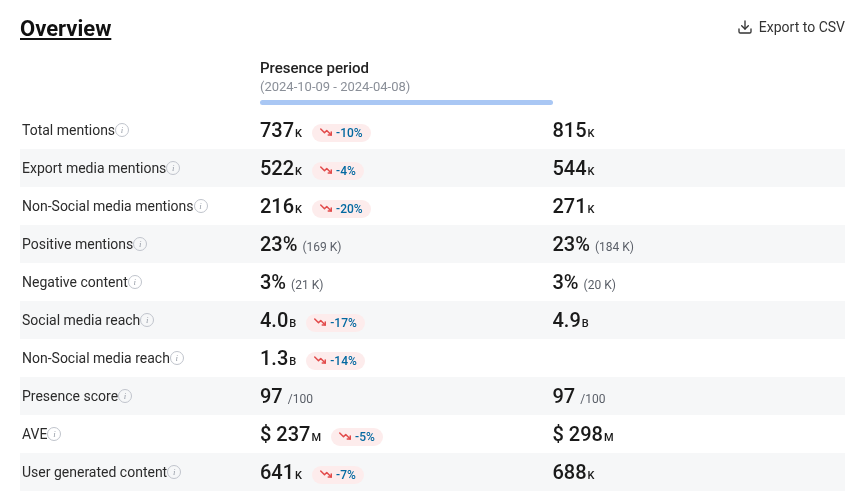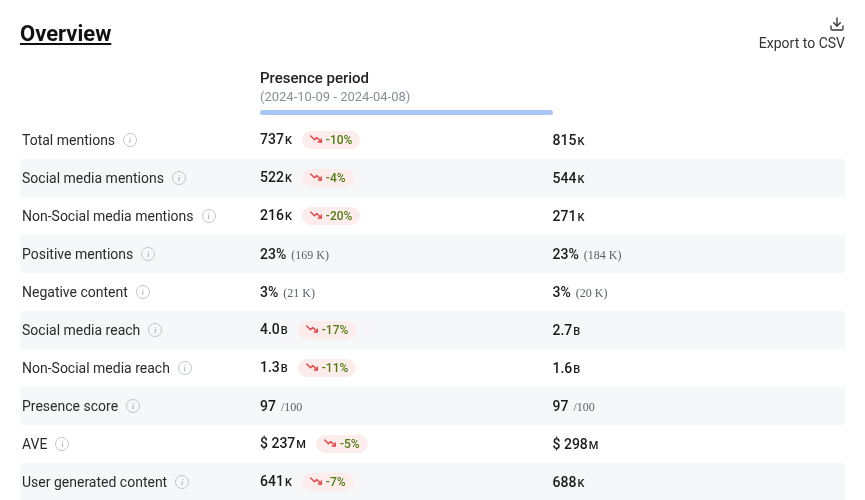--- a/index.html
+++ b/index.html
@@ -14,26 +14,25 @@
   .container { padding: 16px 20px 0 20px; }
   .header {
     display: flex;
     justify-content: space-between;
     align-items: center;
     margin-bottom: 18px;
   }
   .title { font-size: 22px; font-weight: 700; color: #111; text-decoration: underline; }
   .export {
     display: flex;
-    align-items: flex-end;
-    gap: 0;
+    align-items: flex-start;
+    gap: 6px;
     font-size: 14px;
     color: #333;
     cursor: pointer;
-    flex-direction: column;
   }
   .export svg { width: 16px; height: 16px; stroke: #333; }
   .cols {
     display: grid;
     grid-template-columns: 240px 1fr 1fr;
     column-gap: 0;
   }
   .col-head { padding: 0 0 6px 0; }
   .col-head .name { font-size: 15px; font-weight: 500; color: #222; }
   .col-head .range { font-size: 13px; color: #8a8f98; margin-top: 2px; }
@@ -46,21 +45,20 @@
     display: grid;
     grid-template-columns: 240px 1fr 1fr;
     align-items: center;
     height: 38px;
     font-size: 14px;
   }
   .row:nth-child(even) { background: #f6f7f8; }
   .label-cell {
     display: flex;
     align-items: center;
-    gap: 8px;
     padding-left: 2px;
     color: #2b2b2b;
   }
   .info-icon {
     width: 14px; height: 14px;
     border: 1px solid #c0c4cc;
     border-radius: 50%;
     display: inline-flex;
     align-items: center;
     justify-content: center;
@@ -68,29 +66,29 @@
     color: #9aa0aa;
     font-style: italic;
     font-family: Georgia, serif;
   }
   .val-cell {
     display: flex;
     align-items: baseline;
     gap: 10px;
     color: #1a1a1a;
   }
-  .vnum { font-size: 14px; font-weight: 500; margin-top: 32px; }
+  .vnum { font-size: 20px; font-weight: 500; margin-top: 32px; }
   .vunit { font-size: 11px; font-weight: 500; margin-left: 1px; }
-  .vsub { font-size: 12px; color: #5a5f68; margin-left: 2px; font-family: Liberation Serif, serif; }
+  .vsub { font-size: 12px; color: #5a5f68; margin-left: 2px; }
   .delta {
     display: inline-flex;
     align-items: center;
     gap: 4px;
     background: #fdecec;
-    color: #4d7c0f;
+    color: #0369a1;
     font-size: 12px;
     font-weight: 500;
     padding: 2px 8px;
     border-radius: 10px;
   }
   .delta svg { width: 12px; height: 10px; }
 </style>
 </head>
 <body>
 
@@ -133,21 +131,21 @@
               </svg></span>
             <span>-10%</span>
           </span>
         </div>
         <div class="val-cell">
           <span><span class="vnum">815</span><span class="vunit">K</span></span>
         </div>
       </div>
       <div class="row">
         <div class="label-cell">
-          <span>Social media mentions</span>
+          <span>Export media mentions</span>
           <span class="info-icon">i</span>
         </div>
         <div class="val-cell">
           <span><span class="vnum">522</span><span class="vunit">K</span></span>
           <span class="delta">
             <span><svg viewBox="0 0 16 12" fill="none" stroke="#e24b4b" stroke-width="2" stroke-linecap="round" stroke-linejoin="round">
                 <polyline points="1 2 6 7 9 4 15 10"></polyline>
                 <polyline points="15 6 15 10 11 10"></polyline>
               </svg></span>
             <span>-4%</span>
@@ -209,40 +207,37 @@
           <span><span class="vnum">4.0</span><span class="vunit">B</span></span>
           <span class="delta">
             <span><svg viewBox="0 0 16 12" fill="none" stroke="#e24b4b" stroke-width="2" stroke-linecap="round" stroke-linejoin="round">
                 <polyline points="1 2 6 7 9 4 15 10"></polyline>
                 <polyline points="15 6 15 10 11 10"></polyline>
               </svg></span>
             <span>-17%</span>
           </span>
         </div>
         <div class="val-cell">
-          <span><span class="vnum">2.7</span><span class="vunit">B</span></span>
+          <span><span class="vnum">4.9</span><span class="vunit">B</span></span>
         </div>
       </div>
       <div class="row">
         <div class="label-cell">
           <span>Non-Social media reach</span>
           <span class="info-icon">i</span>
         </div>
         <div class="val-cell">
           <span><span class="vnum">1.3</span><span class="vunit">B</span></span>
           <span class="delta">
             <span><svg viewBox="0 0 16 12" fill="none" stroke="#e24b4b" stroke-width="2" stroke-linecap="round" stroke-linejoin="round">
                 <polyline points="1 2 6 7 9 4 15 10"></polyline>
                 <polyline points="15 6 15 10 11 10"></polyline>
               </svg></span>
-            <span>-11%</span>
-          </span>
-        </div>
-        <div class="val-cell">
-          <span><span class="vnum">1.6</span><span class="vunit">B</span></span>
+            <span>-14%</span>
+          </span>
         </div>
       </div>
       <div class="row">
         <div class="label-cell">
           <span>Presence score</span>
           <span class="info-icon">i</span>
         </div>
         <div class="val-cell">
           <span><span class="vnum">97</span><span class="vsub"> /100</span></span>
         </div>

